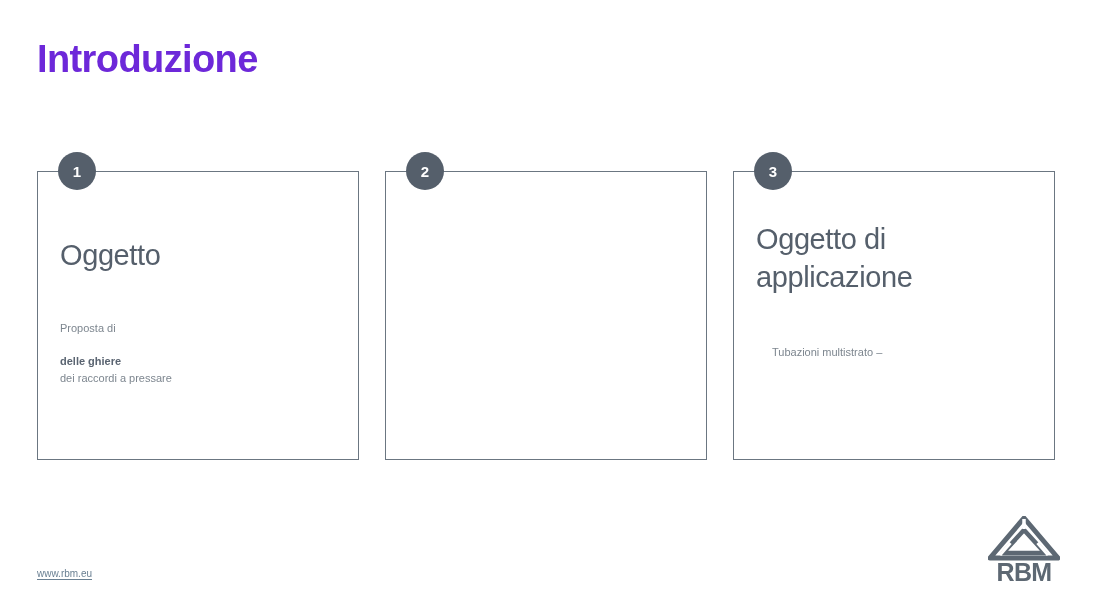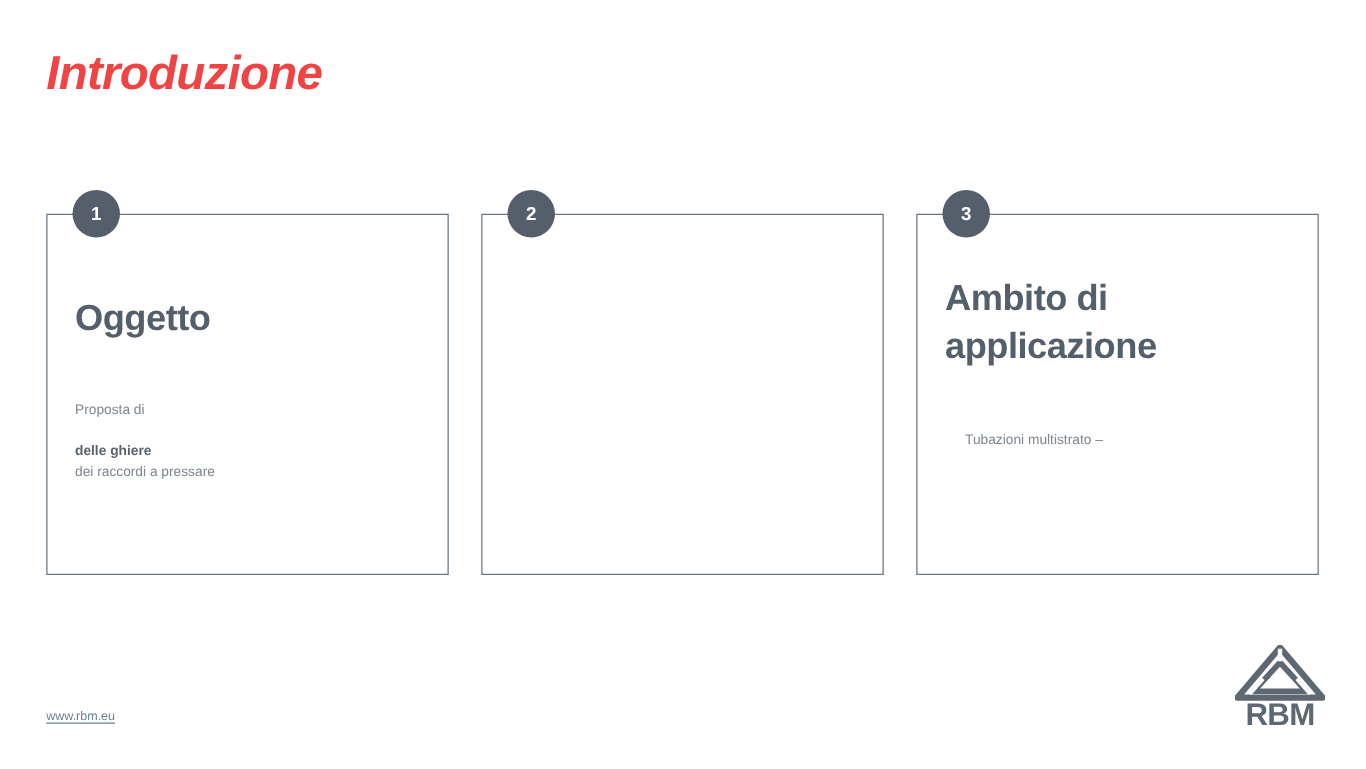--- a/index.html
+++ b/index.html
@@ -22,25 +22,24 @@
     background: #ffffff;
   }
 
   
   .slide-title {
     position: absolute;
     left: 37px;
     top: 38px;
     font-size: 38px;
     font-weight: bold;
-    color: #ef4444;
+    color: #6d28d9;
     letter-spacing: -0.6px;
     line-height: 1.15;
     white-space: nowrap;
-    font-style: italic;
   }
 
   
   .cards {
     position: absolute;
     left: 37px;
     top: 171px;
     width: 1018px;
     height: 289px;
     display: flex;
@@ -80,21 +79,21 @@
     right: 14px;
     top: 0;
     bottom: 0;
   }
 
   .card-heading {
     position: absolute;
     left: 0;
     right: 0;
     font-size: 29px;
-    font-weight: bold;
+    font-weight: normal;
     color: #555f6b;
     letter-spacing: -0.4px;
     line-height: 1.32;
   }
   .card-1 .card-heading,
   .card-2 .card-heading { top: 64px; }
   .card-3 .card-heading { top: 48px; }
 
   .card-text {
     position: absolute;
@@ -165,21 +164,21 @@
       </div>
     </div>
 
     <div class="card card-2">
       <div class="card-badge">2</div>
     </div>
 
     <div class="card card-3">
       <div class="card-badge">3</div>
       <div class="card-body">
-        <div class="card-heading">Ambito di applicazione</div>
+        <div class="card-heading">Oggetto di applicazione</div>
         <div class="card-text"><span>Tubazioni multistrato –</span><br></div>
       </div>
     </div>
 
   </div>
 
   <a class="footer-link" href="#">www.rbm.eu</a>
 
   <div class="logo">
     <svg class="logo-mark" viewBox="0 0 72 45">

